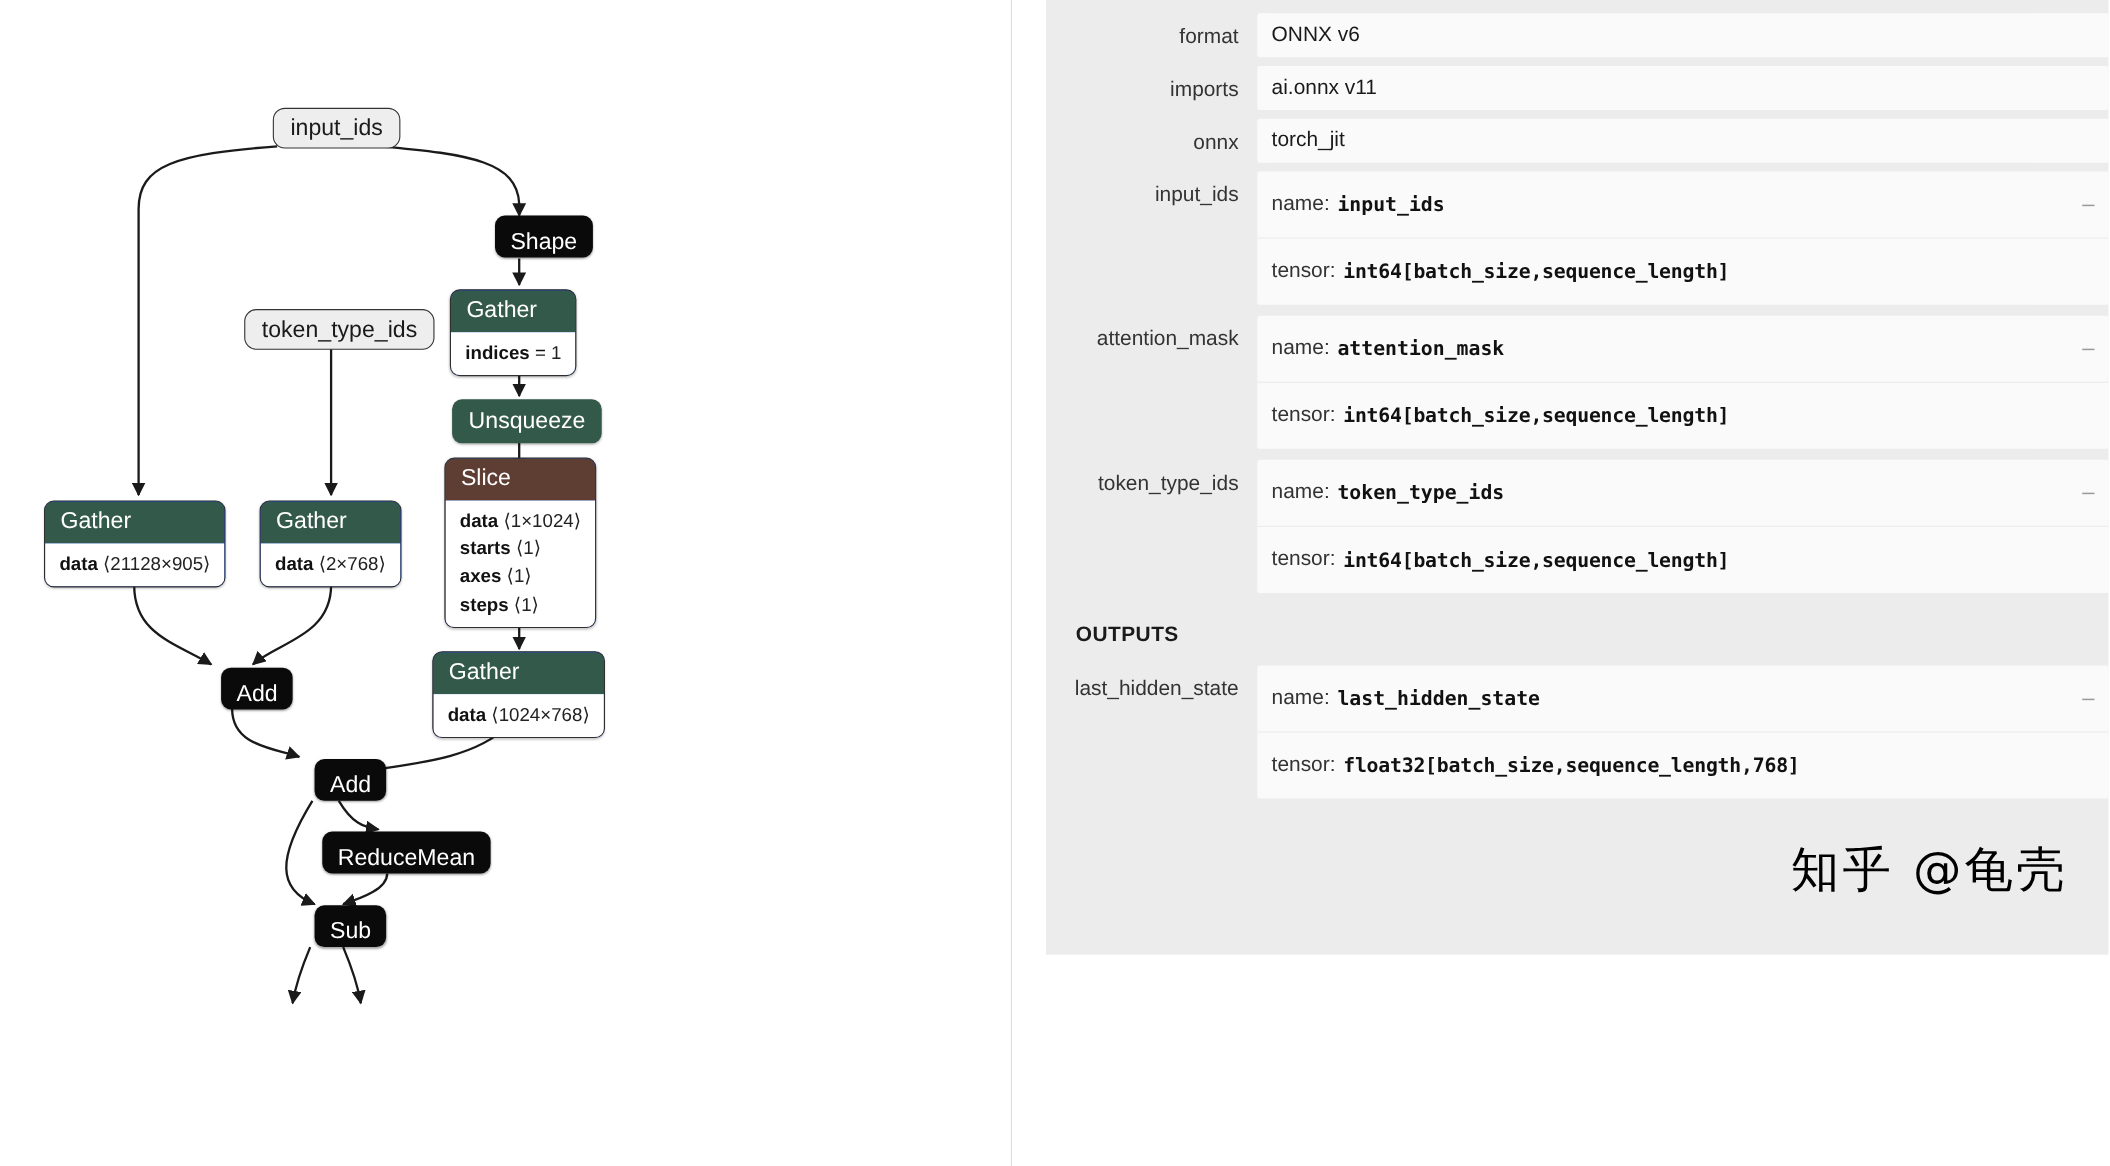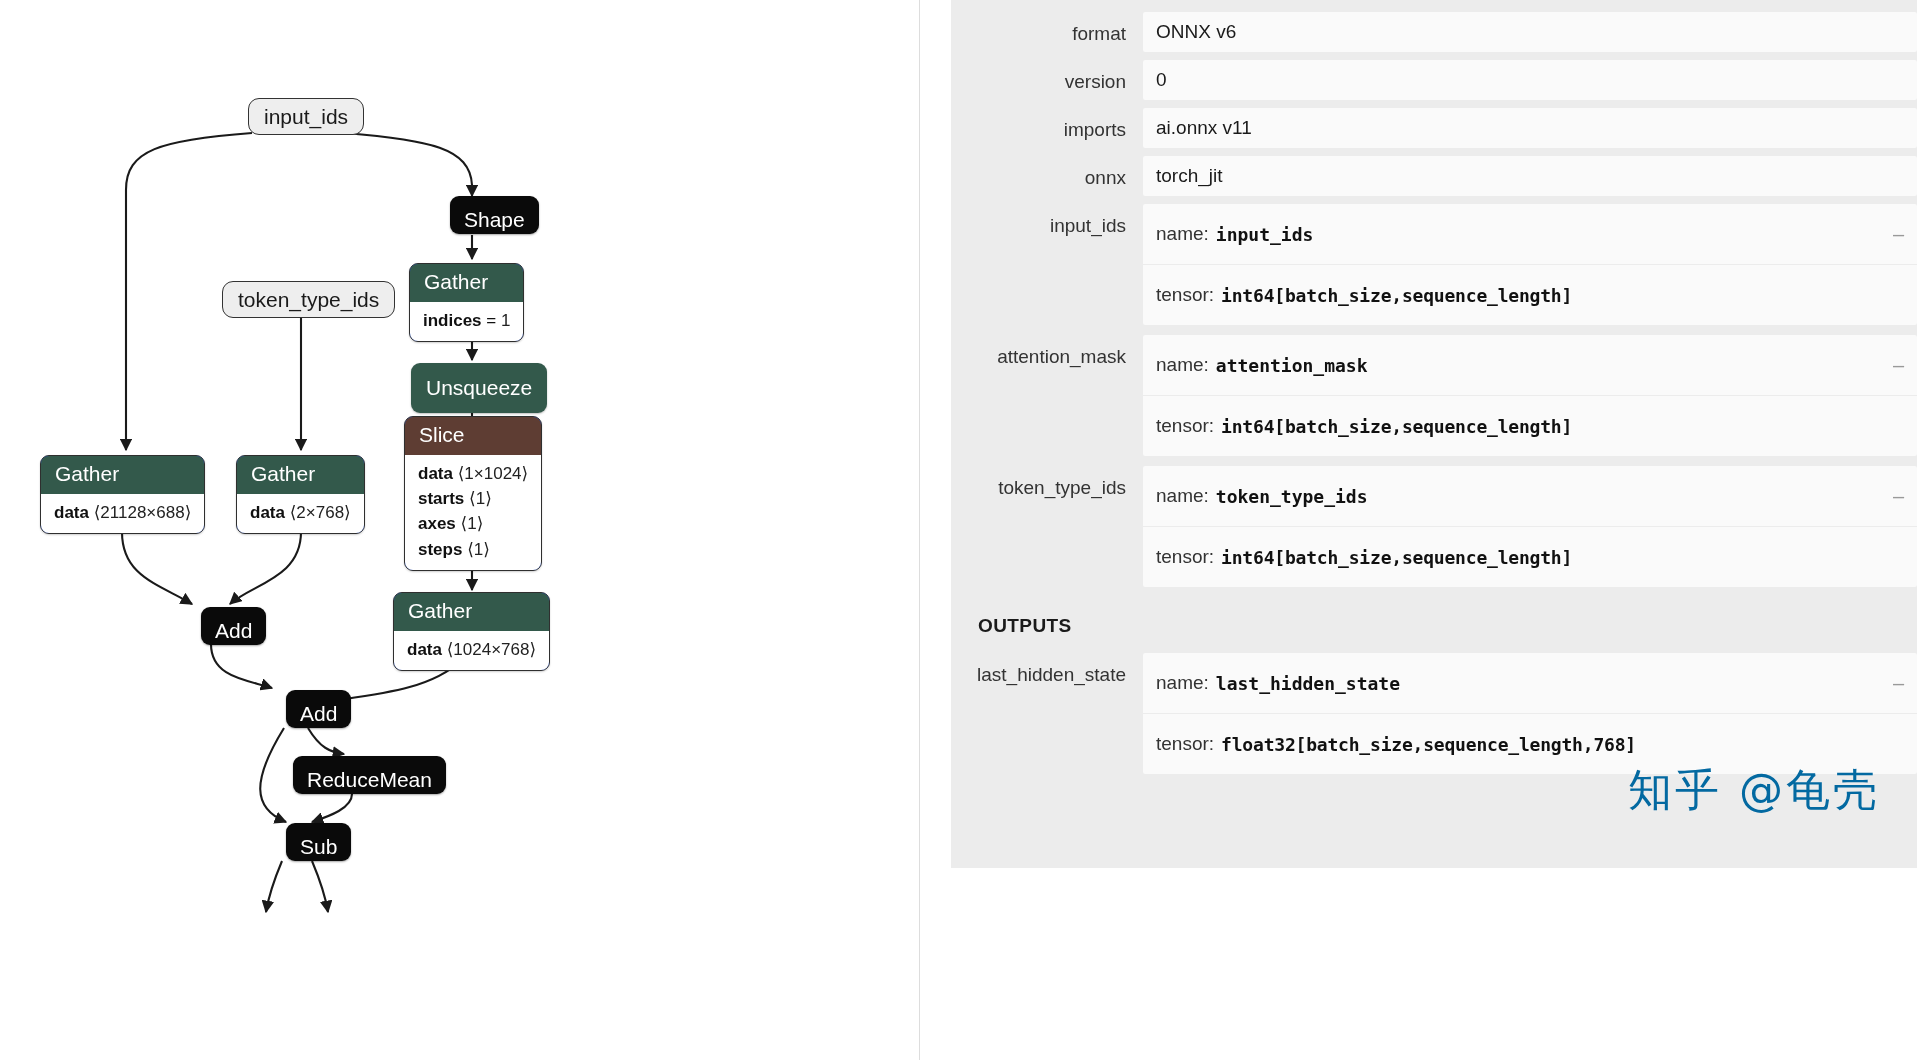--- a/index.html
+++ b/index.html
@@ -78,21 +78,21 @@
   }
   .attr .k { font-weight: bold; }
   .attr .v { color: #222222; }
 
   
   .n-solid {
     background: #33594b;
     color: #ffffff;
     border-radius: 9px;
     font-size: 21px;
-    height: 50px;
+    height: 40px;
     display: flex; align-items: center; justify-content: center;
     padding: 0 15px;
     white-space: nowrap;
     box-shadow: 0 1px 2px rgba(0,0,0,.25);
   }
 
   
   #sidebar {
     position: relative;
     width: 997px; height: 868px;
@@ -179,21 +179,21 @@
     line-height: 1;
     padding-left: 10px;
     user-select: none;
   }
 
   
   #watermark {
     position: absolute;
     right: 37px; bottom: 48px;
     font-size: 44px;
-    color: #0369a1;
+    color: #000000;
     letter-spacing: 3px;
     white-space: nowrap;
     z-index: 30;
     font-family: "DejaVu Sans", sans-serif;
   }
 </style>
 </head>
 <body>
 
 <div id="app">
@@ -294,21 +294,21 @@
           </div>
         </div>
       </div>
     </div>
 
     <div class="node" style="left:40px; top:455px;">
       <div class="n-box green">
         <div class="hdr">Gather</div>
         <div class="body">
           <div class="attr">
-            <span class="k">data</span><span> </span><span class="v">⟨21128×688⟩</span>
+            <span class="k">data</span><span> </span><span class="v">⟨21128×905⟩</span>
           </div>
         </div>
       </div>
     </div>
 
     <div class="node" style="left:236px; top:455px;">
       <div class="n-box green">
         <div class="hdr">Gather</div>
         <div class="body">
           <div class="attr">
@@ -355,24 +355,20 @@
 
   </div>
 
   <div id="sidebar">
     <div id="sidebar-inner">
 
       <div>
         <div class="row">
           <div class="row-label">format</div>
           <div class="row-value">ONNX v6</div>
-        </div>
-        <div class="row">
-          <div class="row-label">version</div>
-          <div class="row-value">0</div>
         </div>
         <div class="row">
           <div class="row-label">imports</div>
           <div class="row-value">ai.onnx v11</div>
         </div>
         <div class="row">
           <div class="row-label">onnx</div>
           <div class="row-value">torch_jit</div>
         </div>
       </div>

